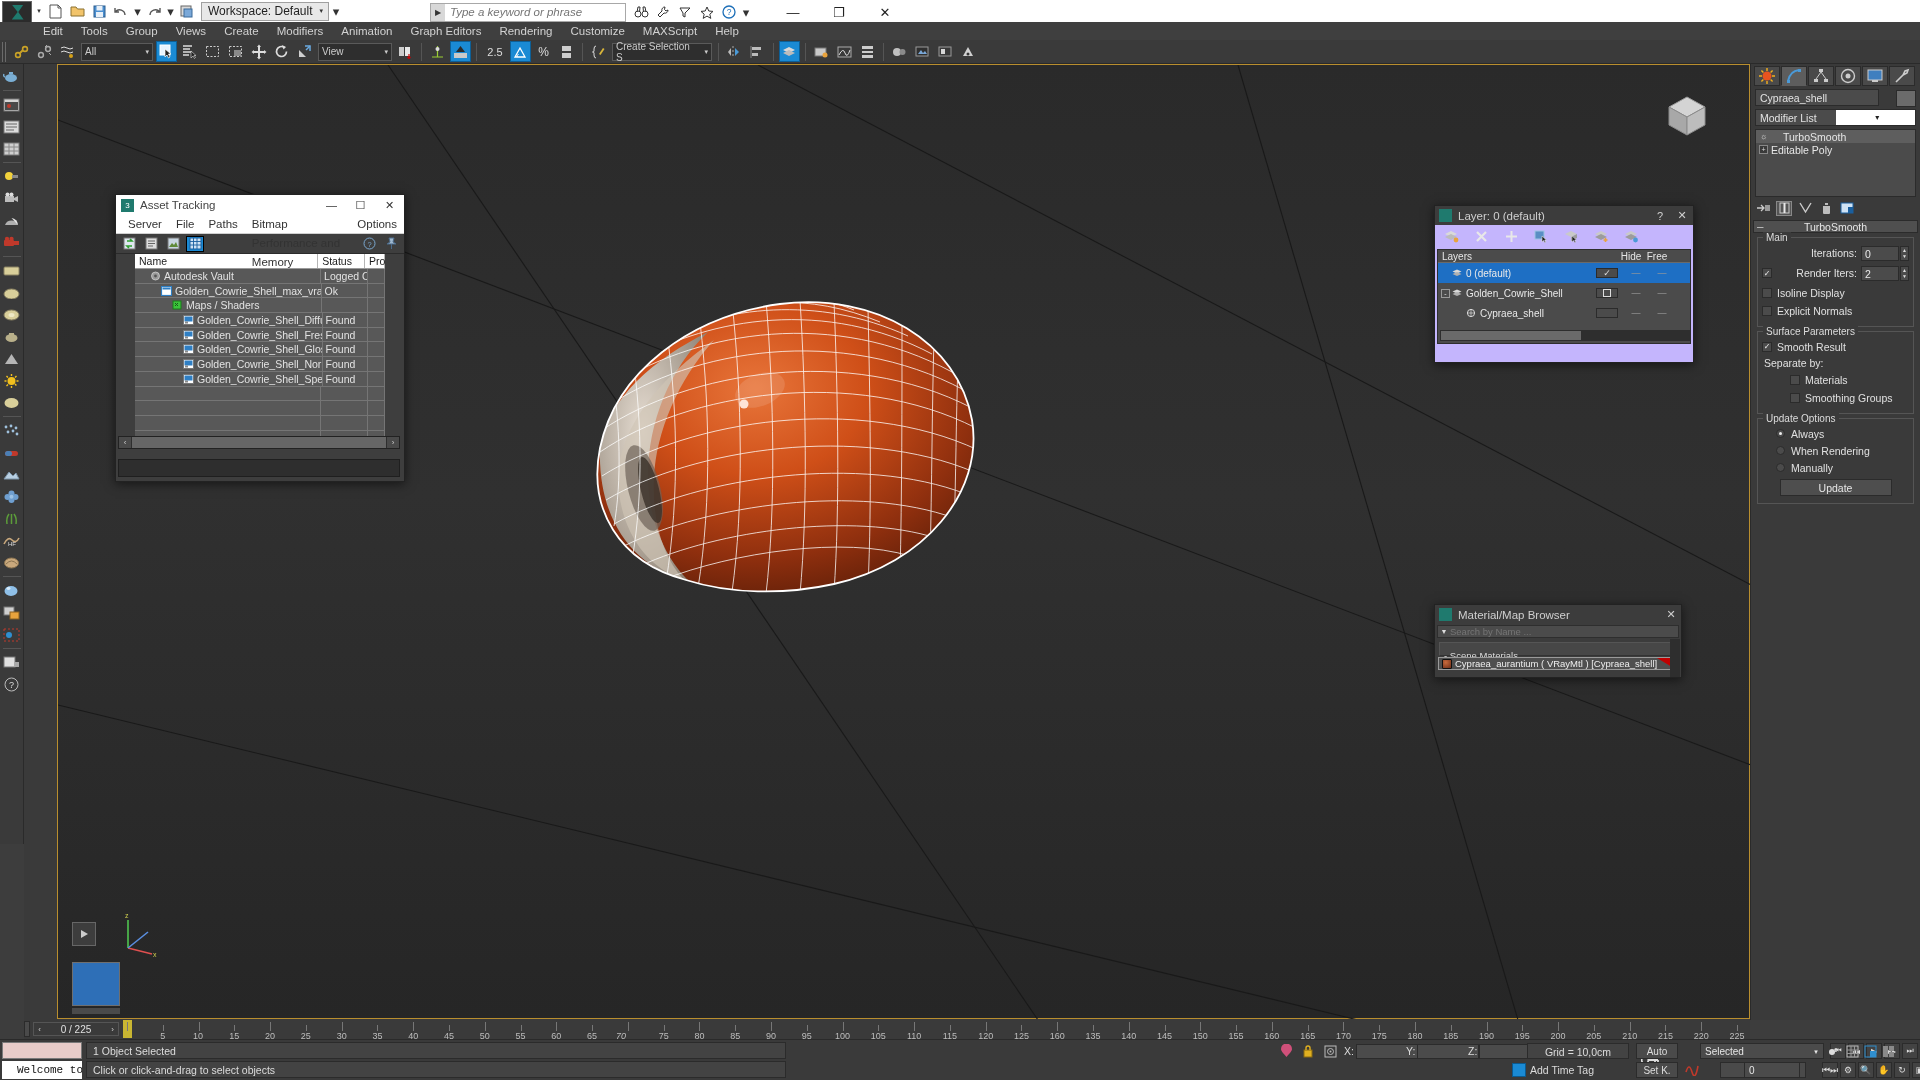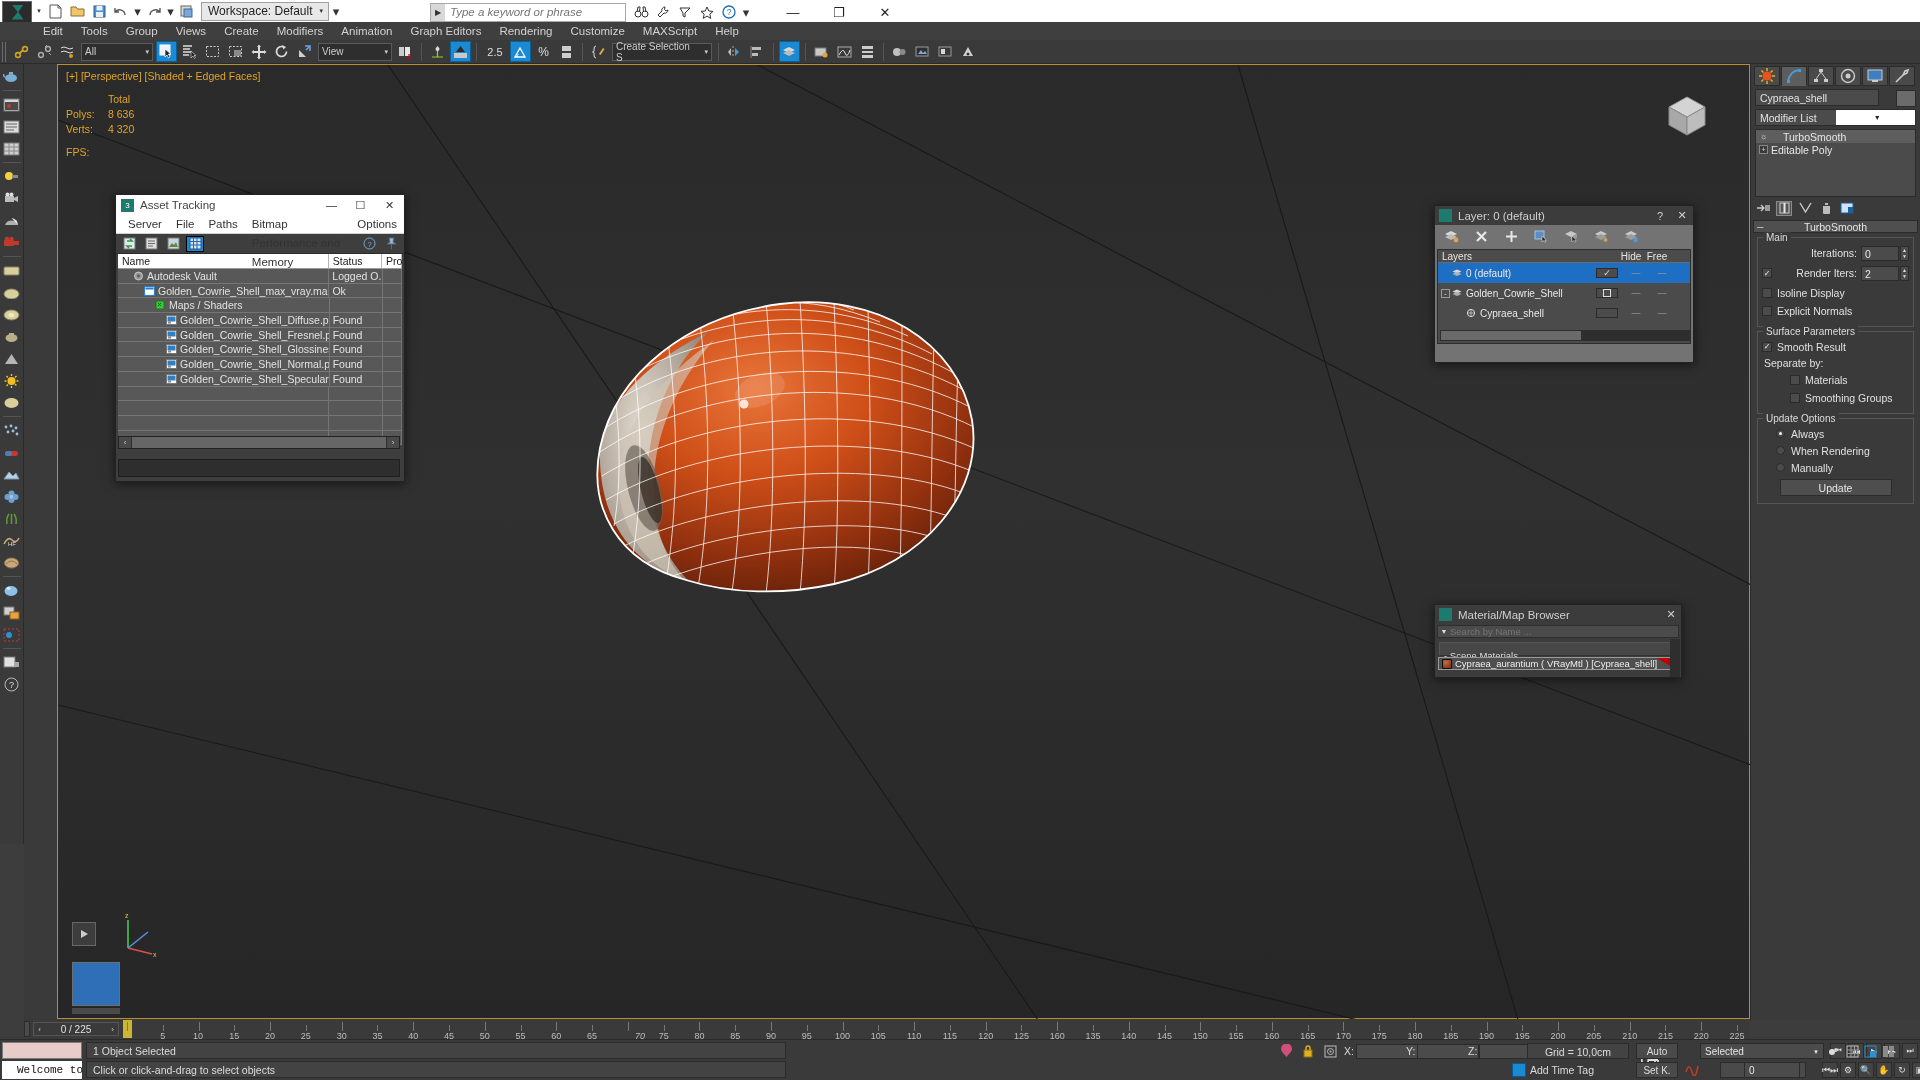--- a/index.html
+++ b/index.html
@@ -80,40 +80,40 @@
   #asset .tb .b { width:29px; height:20px; display:flex; align-items:center; justify-content:center;
       color:#333; font-size:11px; }
   #asset .mb { height:19px; background:#fff; display:flex; align-items:center; padding-left:5px;
       border-bottom:1px solid #d0d0d0; }
   #asset .mb div { padding:0 7px; color:#333; font-size:11.5px; height:19px; line-height:19px; }
   #asset .btb { height:20px; background:#3e3e3e; display:flex; align-items:center; padding-left:4px;
       border-bottom:1px solid #2b2b2b; }
   #asset .btb .bb { width:18px;height:16px;margin-right:4px;display:flex;align-items:center;justify-content:center;
       border:1px solid transparent; }
   #asset .btb .bb.on { background:#1a8ad4; border:1px solid #000; }
-  #asset .grid { background:#585858; margin:0 2px; }
+  #asset .grid { background:#585858; margin:0 19px; }
   #asset .hr { display:flex; height:15px; background:#fff; border-bottom:1px solid #9a9a9a; }
   #asset .hr div { border-right:1px solid #b5b5b5; color:#1a1a1a; font-size:10.5px; padding-left:4px;
       line-height:15px; }
   #asset .row { display:flex; height:14.7px; border-bottom:1px solid #757575; }
   #asset .row > div { border-right:1px solid #757575; font-size:10.5px; line-height:14.7px;
       color:#e2e2e2; overflow:hidden; white-space:nowrap; }
   #asset .cN { width:218px; padding-left:2px; }
   #asset .cS { width:55px; padding-left:3px; }
   #asset .cP { width:20px; }
   #asset .ri { width:11px; height:10px; display:inline-block; vertical-align:-1px; margin-right:3px; }
   #asset .sb { position:absolute; left:2px; bottom:32px; width:282px; height:13px; background:#2e2e2e;
       border:1px solid #222; display:flex; align-items:center; }
   #asset .sb .ar { width:12px; text-align:center; color:#ccc; font-size:8px; background:#4a4a4a; height:11px; line-height:11px;}
   #asset .sb .th { flex:1; height:11px; background:#666; margin:0 1px; }
   #asset .stat { position:absolute; left:2px; bottom:4px; width:282px; height:18px;
       background:#2e2e2e; border:1px solid #1f1f1f; }
 
   
-  #layer { left:1434px; top:205px; width:260px; height:158px; background:#737373; }
+  #layer { left:1434px; top:205px; width:260px; height:158px; background:#c4b5fd; }
   #layer .tb { height:19px; display:flex; align-items:center; background:#3c3c3c; padding-left:4px; }
   #layer .tb .ic { width:13px;height:13px;background:#1f7a6e;margin-right:6px; }
   #layer .tb .tt { flex:1; color:#cfcfcf; font-size:11.5px; }
   #layer .tb .b { width:22px;height:19px;display:flex;align-items:center;justify-content:center;color:#cfcfcf;font-size:11px; }
   #layer .ltb { height:22px; display:flex; align-items:center; padding-left:8px; gap:14px; }
   #layer .ltb .b { width:16px;height:16px;display:flex;align-items:center;justify-content:center; }
   #layer .lst { margin:2px 2px 0; background:#4b4b4b; height:95px; position:relative; border:1px solid #2e2e2e; }
   #layer .hr { display:flex; height:13px; background:#4b4b4b; border-bottom:1px solid #6a6a6a; }
   #layer .hr .h1 { width:158px; padding-left:4px; font-size:10px; color:#e6e6e6; line-height:13px; }
   #layer .hr .h2 { width:22px; }
@@ -804,29 +804,20 @@
           <path d="M60 102 C142 52 276 28 394 92"></path>
           <path d="M78 80 C152 38 268 18 374 74"></path>
           <path d="M100 58 C166 28 258 14 350 56"></path>
           <path d="M128 40 C184 20 250 12 322 42"></path>
           <path d="M160 28 C204 16 254 12 296 30"></path>
         </g>
 
         <path d="M128 300 C60 282 30 228 42 168 C58 92 132 36 222 24 C318 12 400 62 414 140 C426 212 366 284 276 304 C226 315 172 314 128 300 Z" fill="none" stroke="#ffffff" stroke-width="1.8"></path>
       </svg>
 
-      <div class="vpstats">
-        <div>[+] [Perspective] [Shaded + Edged Faces]</div>
-        <div style="height:8px"></div>
-        <div class="hd">Total</div>
-        <div><span class="lbl">Polys:</span><span>8 636</span></div>
-        <div><span class="lbl">Verts:</span><span>4 320</span></div>
-        <div style="height:8px"></div>
-        <div><span class="lbl">FPS:</span><span></span></div>
-      </div>
 
       <svg class="vcube" viewBox="0 0 56 56">
         <path d="M10 20 L28 10 L46 20 L28 30 Z" fill="#d4d4d4" stroke="#9a9a9a"></path>
         <path d="M10 20 L28 30 L28 48 L10 38 Z" fill="#a8a8a8" stroke="#8a8a8a"></path>
         <path d="M46 20 L28 30 L28 48 L46 38 Z" fill="#bdbdbd" stroke="#8a8a8a"></path>
       </svg>
 
       <svg class="axis-gizmo" viewBox="0 0 46 46">
         <line x1="10" y1="36" x2="10" y2="8" stroke="#4fc44f" stroke-width="1.6"></line>
         <line x1="10" y1="36" x2="34" y2="42" stroke="#e05050" stroke-width="1.6"></line>
@@ -1330,21 +1321,21 @@
         <div class="tl-lbl" style="left: 326px;">45</div>
         <div class="tl-tick" style="left: 361.778px; height: 9px;"></div>
         <div class="tl-lbl" style="left: 361.778px;">50</div>
         <div class="tl-tick" style="left: 397.556px; height: 6px;"></div>
         <div class="tl-lbl" style="left: 397.556px;">55</div>
         <div class="tl-tick" style="left: 433.333px; height: 9px;"></div>
         <div class="tl-lbl" style="left: 433.333px;">60</div>
         <div class="tl-tick" style="left: 469.111px; height: 6px;"></div>
         <div class="tl-lbl" style="left: 469.111px;">65</div>
         <div class="tl-tick" style="left: 504.889px; height: 9px;"></div>
-        <div class="tl-lbl" style="left: 517px; font-style: italic;">70</div>
+        <div class="tl-lbl" style="left: 498px; font-style: italic;">70</div>
         <div class="tl-tick" style="left: 540.667px; height: 6px;"></div>
         <div class="tl-lbl" style="left: 540.667px;">75</div>
         <div class="tl-tick" style="left: 576.444px; height: 9px;"></div>
         <div class="tl-lbl" style="left: 576.444px;">80</div>
         <div class="tl-tick" style="left: 612.222px; height: 6px;"></div>
         <div class="tl-lbl" style="left: 612.222px;">85</div>
         <div class="tl-tick" style="left: 648px; height: 9px;"></div>
         <div class="tl-lbl" style="left: 648px;">90</div>
         <div class="tl-tick" style="left: 683.778px; height: 6px;"></div>
         <div class="tl-lbl" style="left: 683.778px;">95</div>

